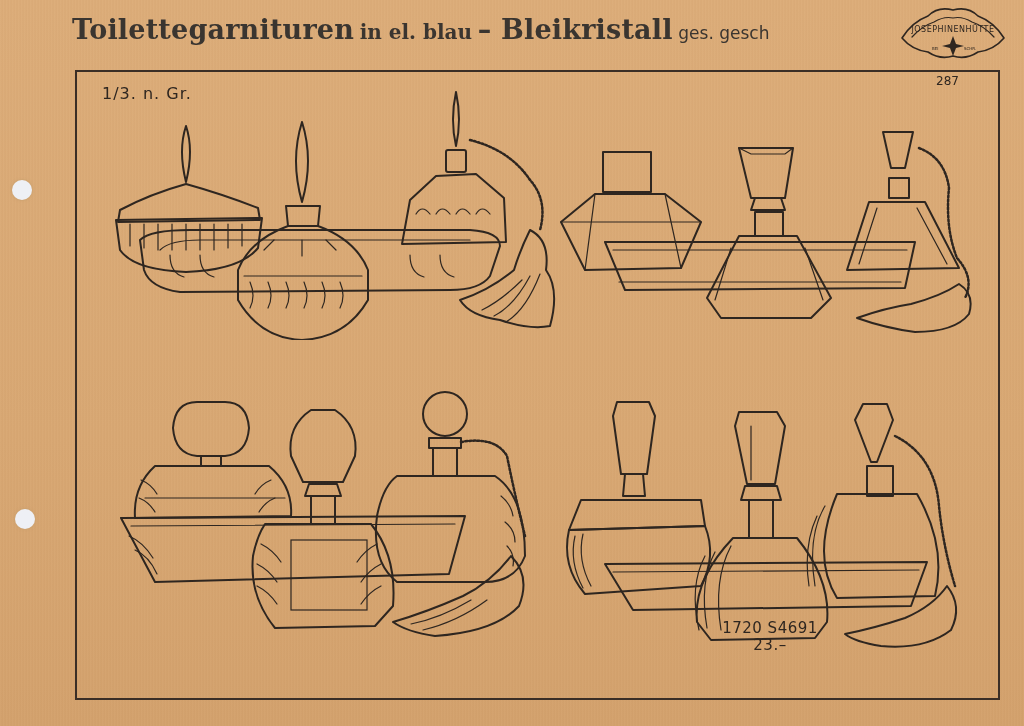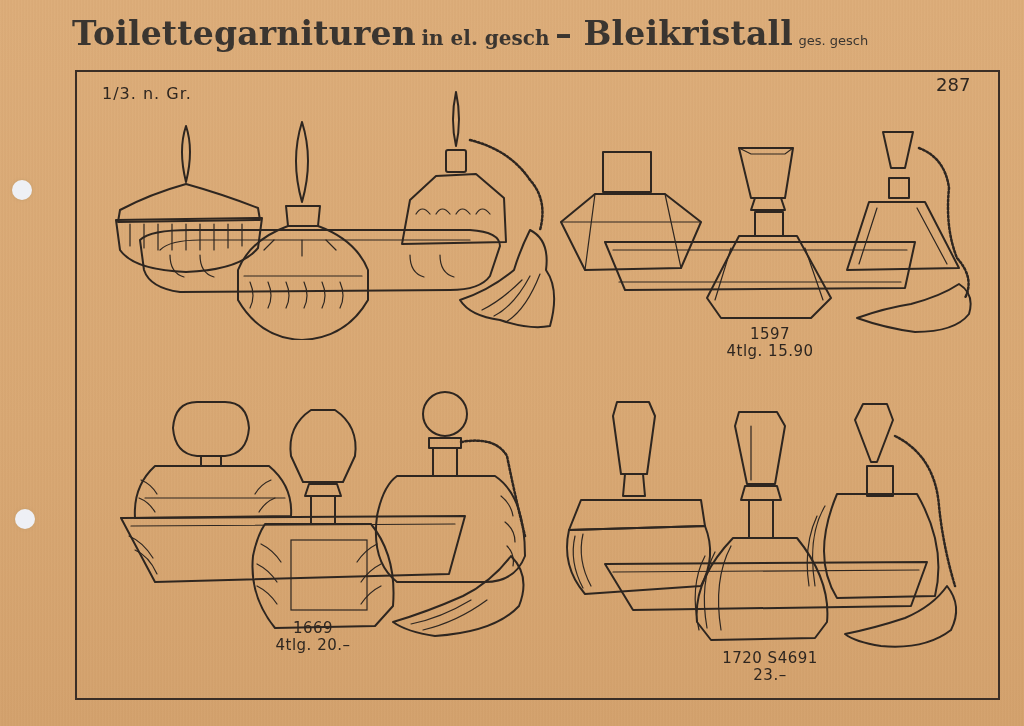--- a/index.html
+++ b/index.html
@@ -3,47 +3,57 @@
 <meta charset="utf-8">
 <style>
   html,body{margin:0;padding:0;}
   body{width:1024px;height:726px;overflow:hidden;background:#d9a874;position:relative;font-family:"DejaVu Sans",sans-serif;color:#2e2620;}
   .page{position:absolute;left:0;top:0;width:1024px;height:726px;
     background:
       repeating-linear-gradient(90deg, rgba(255,255,255,0.025) 0px, rgba(255,255,255,0.025) 1px, rgba(0,0,0,0.02) 2px, rgba(0,0,0,0) 3px),
       linear-gradient(180deg,#dcac78 0%,#d8a772 60%,#d3a16c 100%);}
   .punch{position:absolute;width:20px;height:20px;border-radius:50%;background:#eef0f5;box-shadow:0 0 2px 1px rgba(200,160,110,0.6);}
   .title{position:absolute;left:72px;top:14px;font-family:"DejaVu Serif",serif;font-weight:bold;color:#3a3530;white-space:nowrap;}
-  .title .big{font-size:33px;letter-spacing:0.2px;}
+  .title .big{font-size:27px;letter-spacing:0.2px;}
   .title .mid{font-size:20px;}
-  .title .small{font-size:13px;font-weight:normal;font-family:"DejaVu Sans",sans-serif;}
+  .title .small{font-size:17px;font-weight:normal;font-family:"DejaVu Sans",sans-serif;}
   .stamp{position:absolute;left:898px;top:4px;width:110px;height:58px;}
   .frame{position:absolute;left:75px;top:70px;width:925px;height:630px;border:2px solid #3a2e26;border-top-width:2px;box-sizing:border-box;}
   .scale-note{position:absolute;left:102px;top:84px;font-size:16px;letter-spacing:1px;color:#2e2620;}
-  .page-num{position:absolute;left:936px;top:74px;font-size:18px;color:#2e2620;}
+  .page-num{position:absolute;left:936px;top:74px;font-size:12px;color:#2e2620;}
   .label{position:absolute;text-align:center;font-size:15px;line-height:17px;color:#2e2620;letter-spacing:0.5px;white-space:nowrap;}
   .illus{position:absolute;}
   svg .ln{fill:none;stroke:#2e2620;stroke-width:2;stroke-linejoin:round;stroke-linecap:round;}
   svg .lt{fill:none;stroke:#2e2620;stroke-width:1.2;stroke-linecap:round;}
 </style>
 </head>
 <body>
 
 <div class="page">
 
   <div class="punch" style="left:12px;top:180px;"></div>
   <div class="punch" style="left:15px;top:509px;"></div>
 
   <div class="title">
     <span class="big">Toilettegarnituren</span>
-    <span class="mid">in el. gesch</span>
+    <span class="mid">in el. blau</span>
     <span class="big">– Bleikristall</span>
     <span class="small">ges. gesch</span>
   </div>
 
+  <div class="stamp">
+    <svg width="110" height="58" viewBox="0 0 110 58">
+      <path class="ln" d="M4 34 Q14 18 30 12 Q40 2 55 6 Q70 2 80 12 Q96 18 106 34 Q96 46 80 48 Q68 56 55 52 Q42 56 30 48 Q14 46 4 34 Z" style="stroke-width:1.6"></path>
+      <path class="lt" d="M14 33 Q24 22 36 18 Q46 12 55 14 Q64 12 74 18 Q86 22 96 33"></path>
+      <text x="55" y="28" text-anchor="middle" font-size="8" font-family="DejaVu Sans, sans-serif" fill="#2e2620" letter-spacing="0.5">JOSEPHINENHÜTTE</text>
+      <path d="M55 32 L58 40 L66 42 L58 44 L55 52 L52 44 L44 42 L52 40 Z" fill="#2e2620"></path>
+      <text x="34" y="46" font-size="4" fill="#2e2620" font-family="DejaVu Sans, sans-serif">BEI</text>
+      <text x="66" y="46" font-size="4" fill="#2e2620" font-family="DejaVu Sans, sans-serif">SCHR.</text>
+    </svg>
+  </div>
 
   <div class="frame"></div>
 
   <div class="scale-note">1/3. n. Gr.</div>
   <div class="page-num">287</div>
 
   <div class="illus" style="left:110px;top:90px;width:450px;height:250px;">
     <svg width="450" height="250" viewBox="0 0 450 250">
       <g>
         <path class="ln" d="M76 92 Q68 60 76 36 Q84 60 76 92Z"></path>
@@ -98,24 +108,20 @@
       <g>
         <path class="ln" d="M184 30 L238 30 L230 80 L196 80 Z"></path>
         <path class="lt" d="M184 30 L196 36 L230 36 L238 30"></path>
         <path class="ln" d="M200 80 L226 80 L230 92 L196 92 Z"></path>
         <rect class="ln" x="200" y="94" width="28" height="24"></rect>
         <path class="ln" d="M184 118 L242 118 L276 180 L256 200 L166 200 L152 180 Z"></path>
         <path class="lt" d="M176 130 L160 182 M250 130 L268 182"></path>
       </g>
     </svg>
   </div>
-  <div class="label" style="left:700px;top:326px;width:140px;">
-    <div>1597</div>
-    <div>4tlg. 15.90</div>
-  </div>
 
   <div class="illus" style="left:115px;top:386px;width:430px;height:260px;">
     <svg width="430" height="260" viewBox="0 0 430 260">
       <g>
         <path class="ln" d="M82 16 Q60 16 58 42 Q60 68 82 70 L110 70 Q132 68 134 42 Q132 16 110 16 Z"></path>
         <rect class="ln" x="86" y="70" width="20" height="10"></rect>
         <path class="ln" d="M40 80 L154 80 Q178 100 176 130 L20 132 Q18 100 40 80Z"></path>
         <path class="lt" d="M30 112 L170 112"></path>
         <path class="lt" d="M26 94 q10 4 16 14 M24 112 q10 4 16 14 M156 94 q-10 4 -16 14 M160 112 q-10 4 -16 14"></path>
       </g>
@@ -137,24 +143,20 @@
       <g>
         <path class="ln" d="M196 24 L220 24 Q244 40 240 70 L228 96 L188 96 L176 70 Q172 40 196 24Z"></path>
         <path class="ln" d="M194 98 L222 98 L226 110 L190 110 Z"></path>
         <rect class="ln" x="196" y="110" width="24" height="28"></rect>
         <path class="ln" d="M150 138 L256 138 Q282 170 278 220 L260 240 L160 242 Q134 210 138 170 Q142 150 150 138Z"></path>
         <rect class="lt" x="176" y="154" width="76" height="70"></rect>
         <path class="lt" d="M146 158 q12 6 20 18 M142 178 q12 6 20 18 M142 200 q12 6 20 18 M262 158 q-12 6 -20 18 M266 178 q-12 6 -20 18 M266 200 q-12 6 -20 18"></path>
       </g>
     </svg>
   </div>
-  <div class="label" style="left:248px;top:620px;width:130px;">
-    <div>1669</div>
-    <div>4tlg. 20.–</div>
-  </div>
 
   <div class="illus" style="left:555px;top:396px;width:420px;height:258px;">
     <svg width="420" height="258" viewBox="0 0 420 258">
       <g>
         <path class="ln" d="M62 6 L94 6 L100 20 L92 78 L66 78 L58 20 Z"></path>
         <path class="ln" d="M70 78 L88 78 L90 100 L68 100 Z"></path>
         <path class="ln" d="M26 104 L146 104 L150 130 L14 134 Z"></path>
         <path class="ln" d="M14 134 L150 130 Q162 160 146 190 L30 198 Q6 170 14 134Z"></path>
         <path class="lt" d="M20 140 q-6 26 8 52 M28 138 q-6 26 8 52"></path>
       </g>
@@ -173,18 +175,18 @@
       <g>
         <path class="ln" d="M184 16 L222 16 L230 30 L220 88 L192 88 L180 30 Z"></path>
         <path class="lt" d="M196 30 v54"></path>
         <path class="ln" d="M190 90 L222 90 L226 104 L186 104 Z"></path>
         <rect class="ln" x="194" y="104" width="24" height="38"></rect>
         <path class="ln" d="M178 142 L242 142 Q276 184 272 226 L260 242 L156 244 L142 226 Q138 184 178 142Z"></path>
         <path class="lt" d="M150 160 q-16 30 -6 74 M160 156 q-16 30 -8 76 M176 150 q-18 34 -10 84"></path>
       </g>
     </svg>
   </div>
-  <div class="label" style="left:690px;top:650px;width:160px;">
+  <div class="label" style="left:690px;top:620px;width:160px;">
     <div>1720 S4691</div>
     <div>23.–</div>
   </div>
 
 </div>
 
 </body></html>

